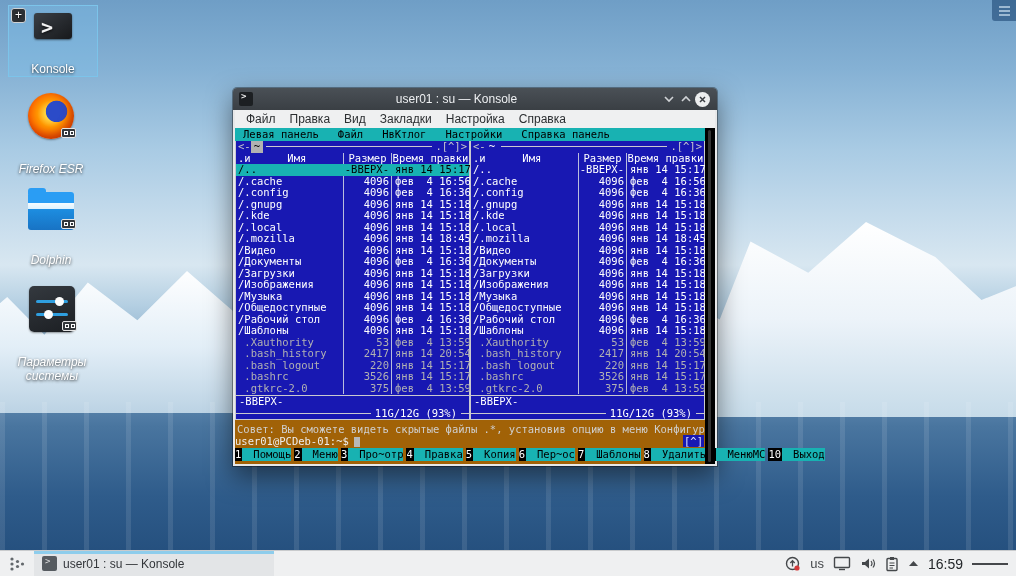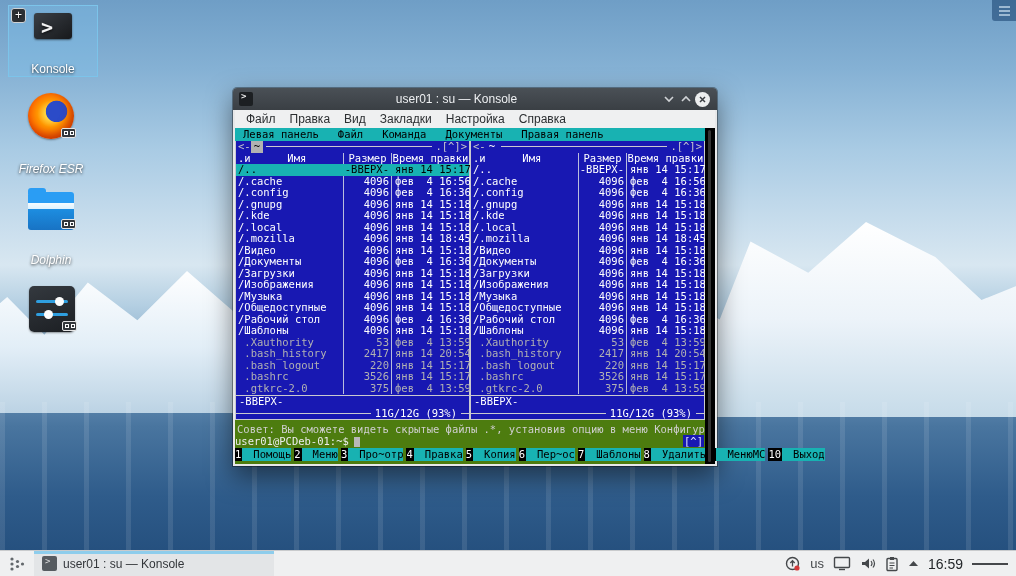--- a/index.html
+++ b/index.html
@@ -47,21 +47,21 @@
   
   .window{position:absolute;left:233px;top:88px;width:484px;border-radius:4px 4px 0 0;box-shadow:0 0 0 1px rgba(0,0,0,.35),0 10px 26px rgba(0,0,0,.5)}
   .titlebar{height:22px;background:linear-gradient(#4a5056,#3a3f44);border-radius:4px 4px 0 0;display:flex;align-items:center;padding:0 6px;color:#eef0f2;font-size:12px}
   .titlebar .ticon{width:14px;height:14px;background:#1c1f22;border-radius:2px;position:relative;flex:none}
   .titlebar .ticon::before{content:">";position:absolute;left:2px;top:-1px;color:#eee;font-size:9px;font-weight:bold;font-family:"DejaVu Sans Mono",monospace}
   .titlebar .ttext{flex:1;text-align:center;white-space:nowrap;overflow:hidden}
   .tbtn{width:17px;height:17px;display:flex;align-items:center;justify-content:center;flex:none;cursor:pointer}
   .closebtn{width:15px;height:15px;border-radius:50%;background:#ecEEef;background:#eceeef;display:flex;align-items:center;justify-content:center}
   .menubar{height:18px;background:var(--ui-bg);display:flex;align-items:center;padding-left:4px;border-left:2px solid #e7e8e9;border-right:2px solid #e7e8e9}
   .menubar .mitem{padding:0 7px;font-size:12px;color:var(--ui-text);cursor:pointer}
-  .terminal{height:338px;background:#4d7c0f;border:2px solid #e7e8e9;border-top:none;display:flex}
+  .terminal{height:338px;background:#a16207;border:2px solid #e7e8e9;border-top:none;display:flex}
   
   .mc{width:470px;font-family:"DejaVu Sans Mono",monospace;font-size:10.5px;line-height:11.5px;color:var(--mc-gray)}
   .mc-menubar{height:13px;background:var(--mc-cyan);color:#000;display:flex;align-items:center;padding-left:8px}
   .mc-menubar span{margin-right:19px;white-space:pre;cursor:pointer}
   .panels{display:flex;height:279px}
   .panel{width:235px;background:var(--mc-blue);display:flex;flex-direction:column;border-left:1px solid var(--frame);border-right:1px solid var(--frame);border-bottom:1px solid var(--frame)}
   .panel-top{height:11.5px;display:flex;align-items:center;padding:0 2px;color:var(--frame);white-space:pre}
   .panel-top .pline{flex:1;height:1px;background:var(--frame);margin:0 3px}
   .ppath{padding:0 3px;color:var(--mc-white)}
   .ppath.active{background:var(--mc-gray);color:#000}
@@ -162,20 +162,21 @@
         <span class="knob"></span>
       </span>
     <span class="slider s2">
         <span class="knob"></span>
       </span>
     <span class="link-badge">
         <i></i>
         <i></i>
       </span>
   </span>
+  <span class="lbl">Параметры системы</span>
 </div>
 
 <div class="window">
   <div class="titlebar">
     <span class="ticon"></span>
     <span class="ttext">user01 : su — Konsole</span>
     <span class="tbtn">
       <svg width="12" height="8">
           <polyline points="2,2 6,6 10,2" stroke="#d0d3d6" fill="none" stroke-width="1.6"></polyline>
         </svg>
@@ -202,23 +203,23 @@
     <span class="mitem">Настройка</span>
     <span class="mitem">Справка</span>
   </div>
 
   <div class="terminal">
     <div class="mc">
 
       <div class="mc-menubar">
         <span>Левая панель</span>
         <span>Файл</span>
-        <span>Команда</span>
-        <span>Документы</span>
-        <span>Правая панель</span>
+        <span>НвКтлог</span>
+        <span>Настройки</span>
+        <span>Справка панель</span>
       </div>
 
       <div class="panels">
 
         <div class="panel">
           <div class="panel-top">
             <span>&lt;-</span>
             <span class="ppath active">~</span>
             <span class="pline"></span>
             <span>.[^]&gt;</span>

